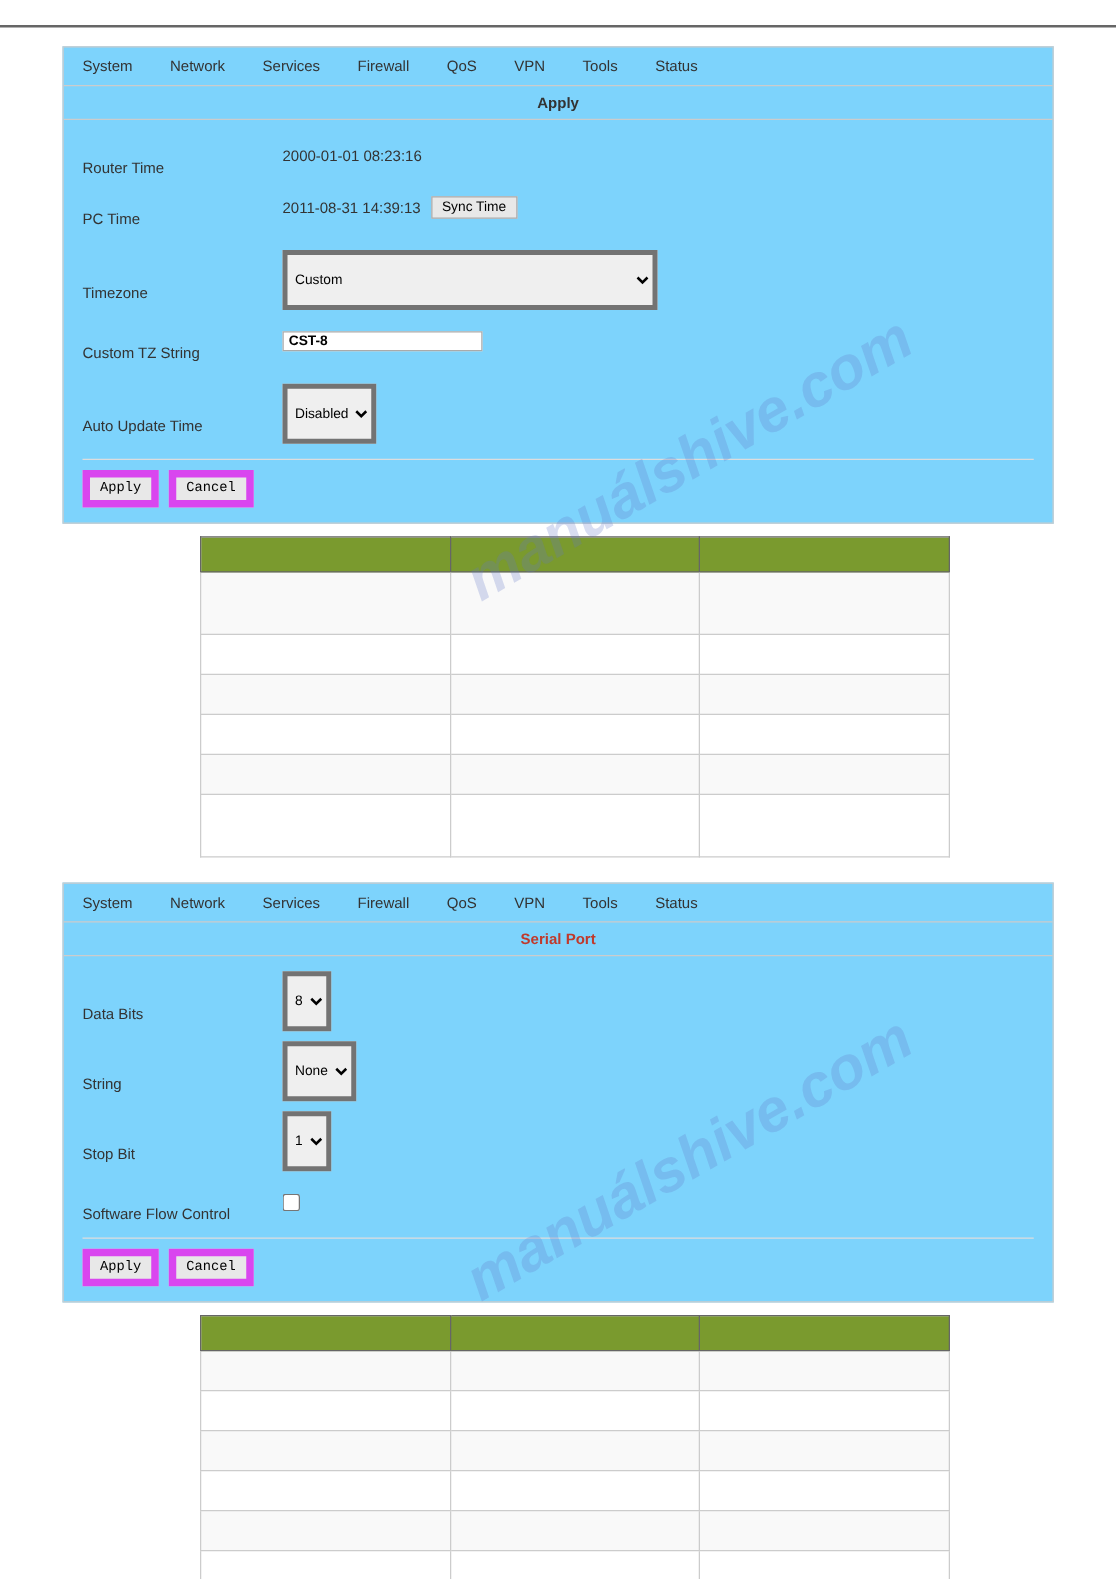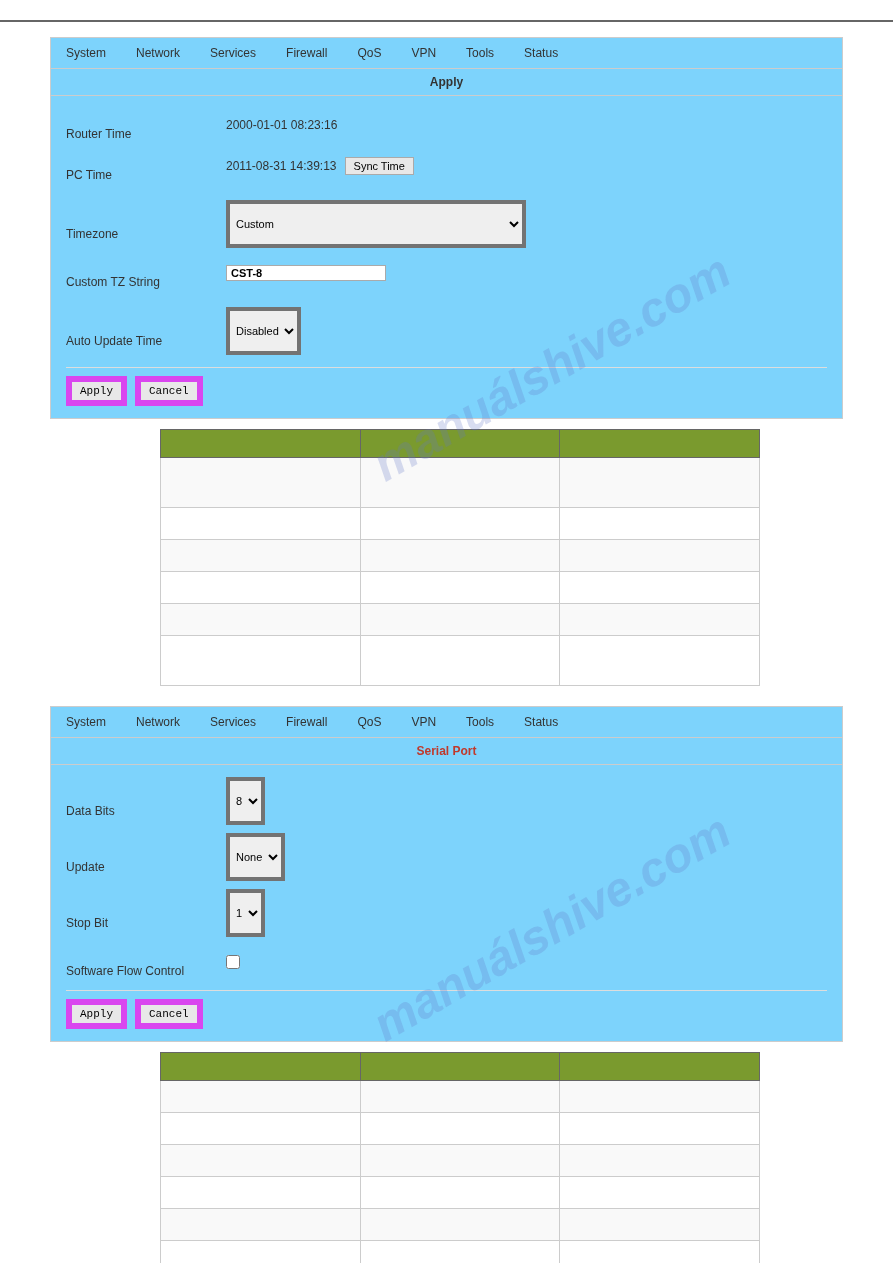--- a/index.html
+++ b/index.html
@@ -314,21 +314,21 @@
 
 
         <div class="form-row">
           <span class="form-label">Data Bits</span>
           <select>
             <option>8</option>
           </select>
         </div>
 
         <div class="form-row">
-          <span class="form-label">Update</span>
+          <span class="form-label">String</span>
           <select>
             <option>None</option>
           </select>
         </div>
 
         <div class="form-row">
           <span class="form-label">Stop Bit</span>
           <select>
             <option>1</option>
           </select>

